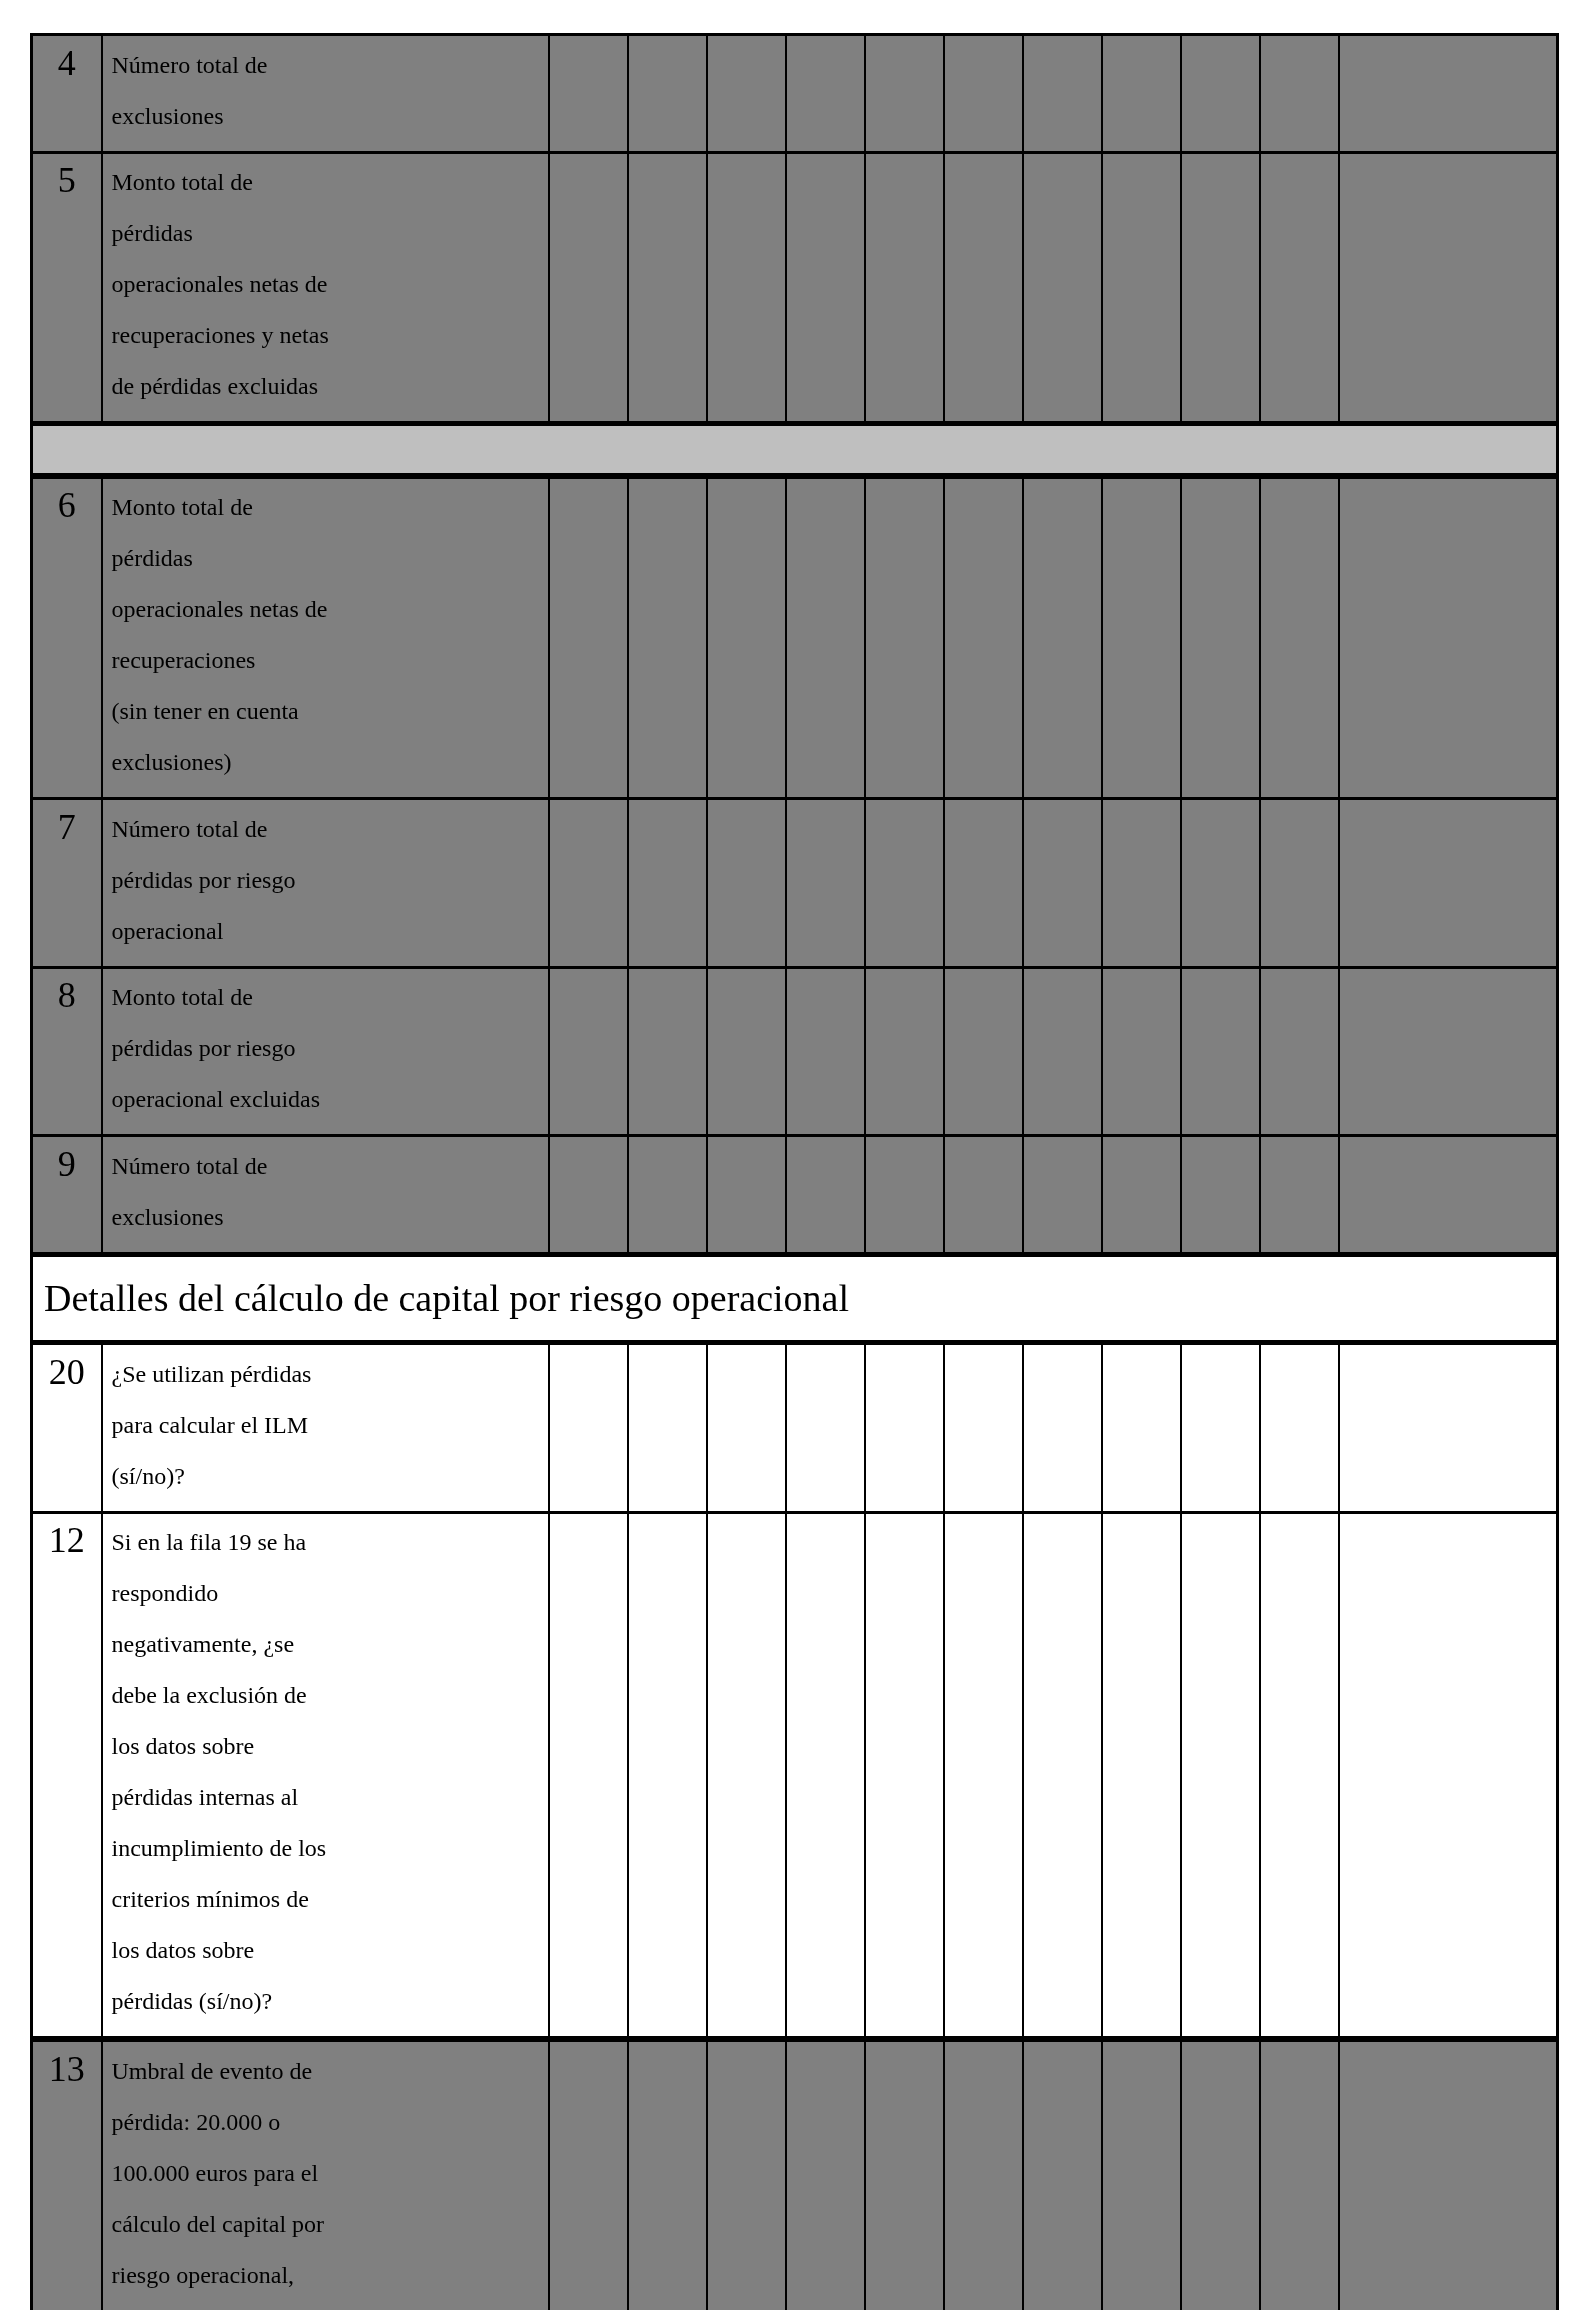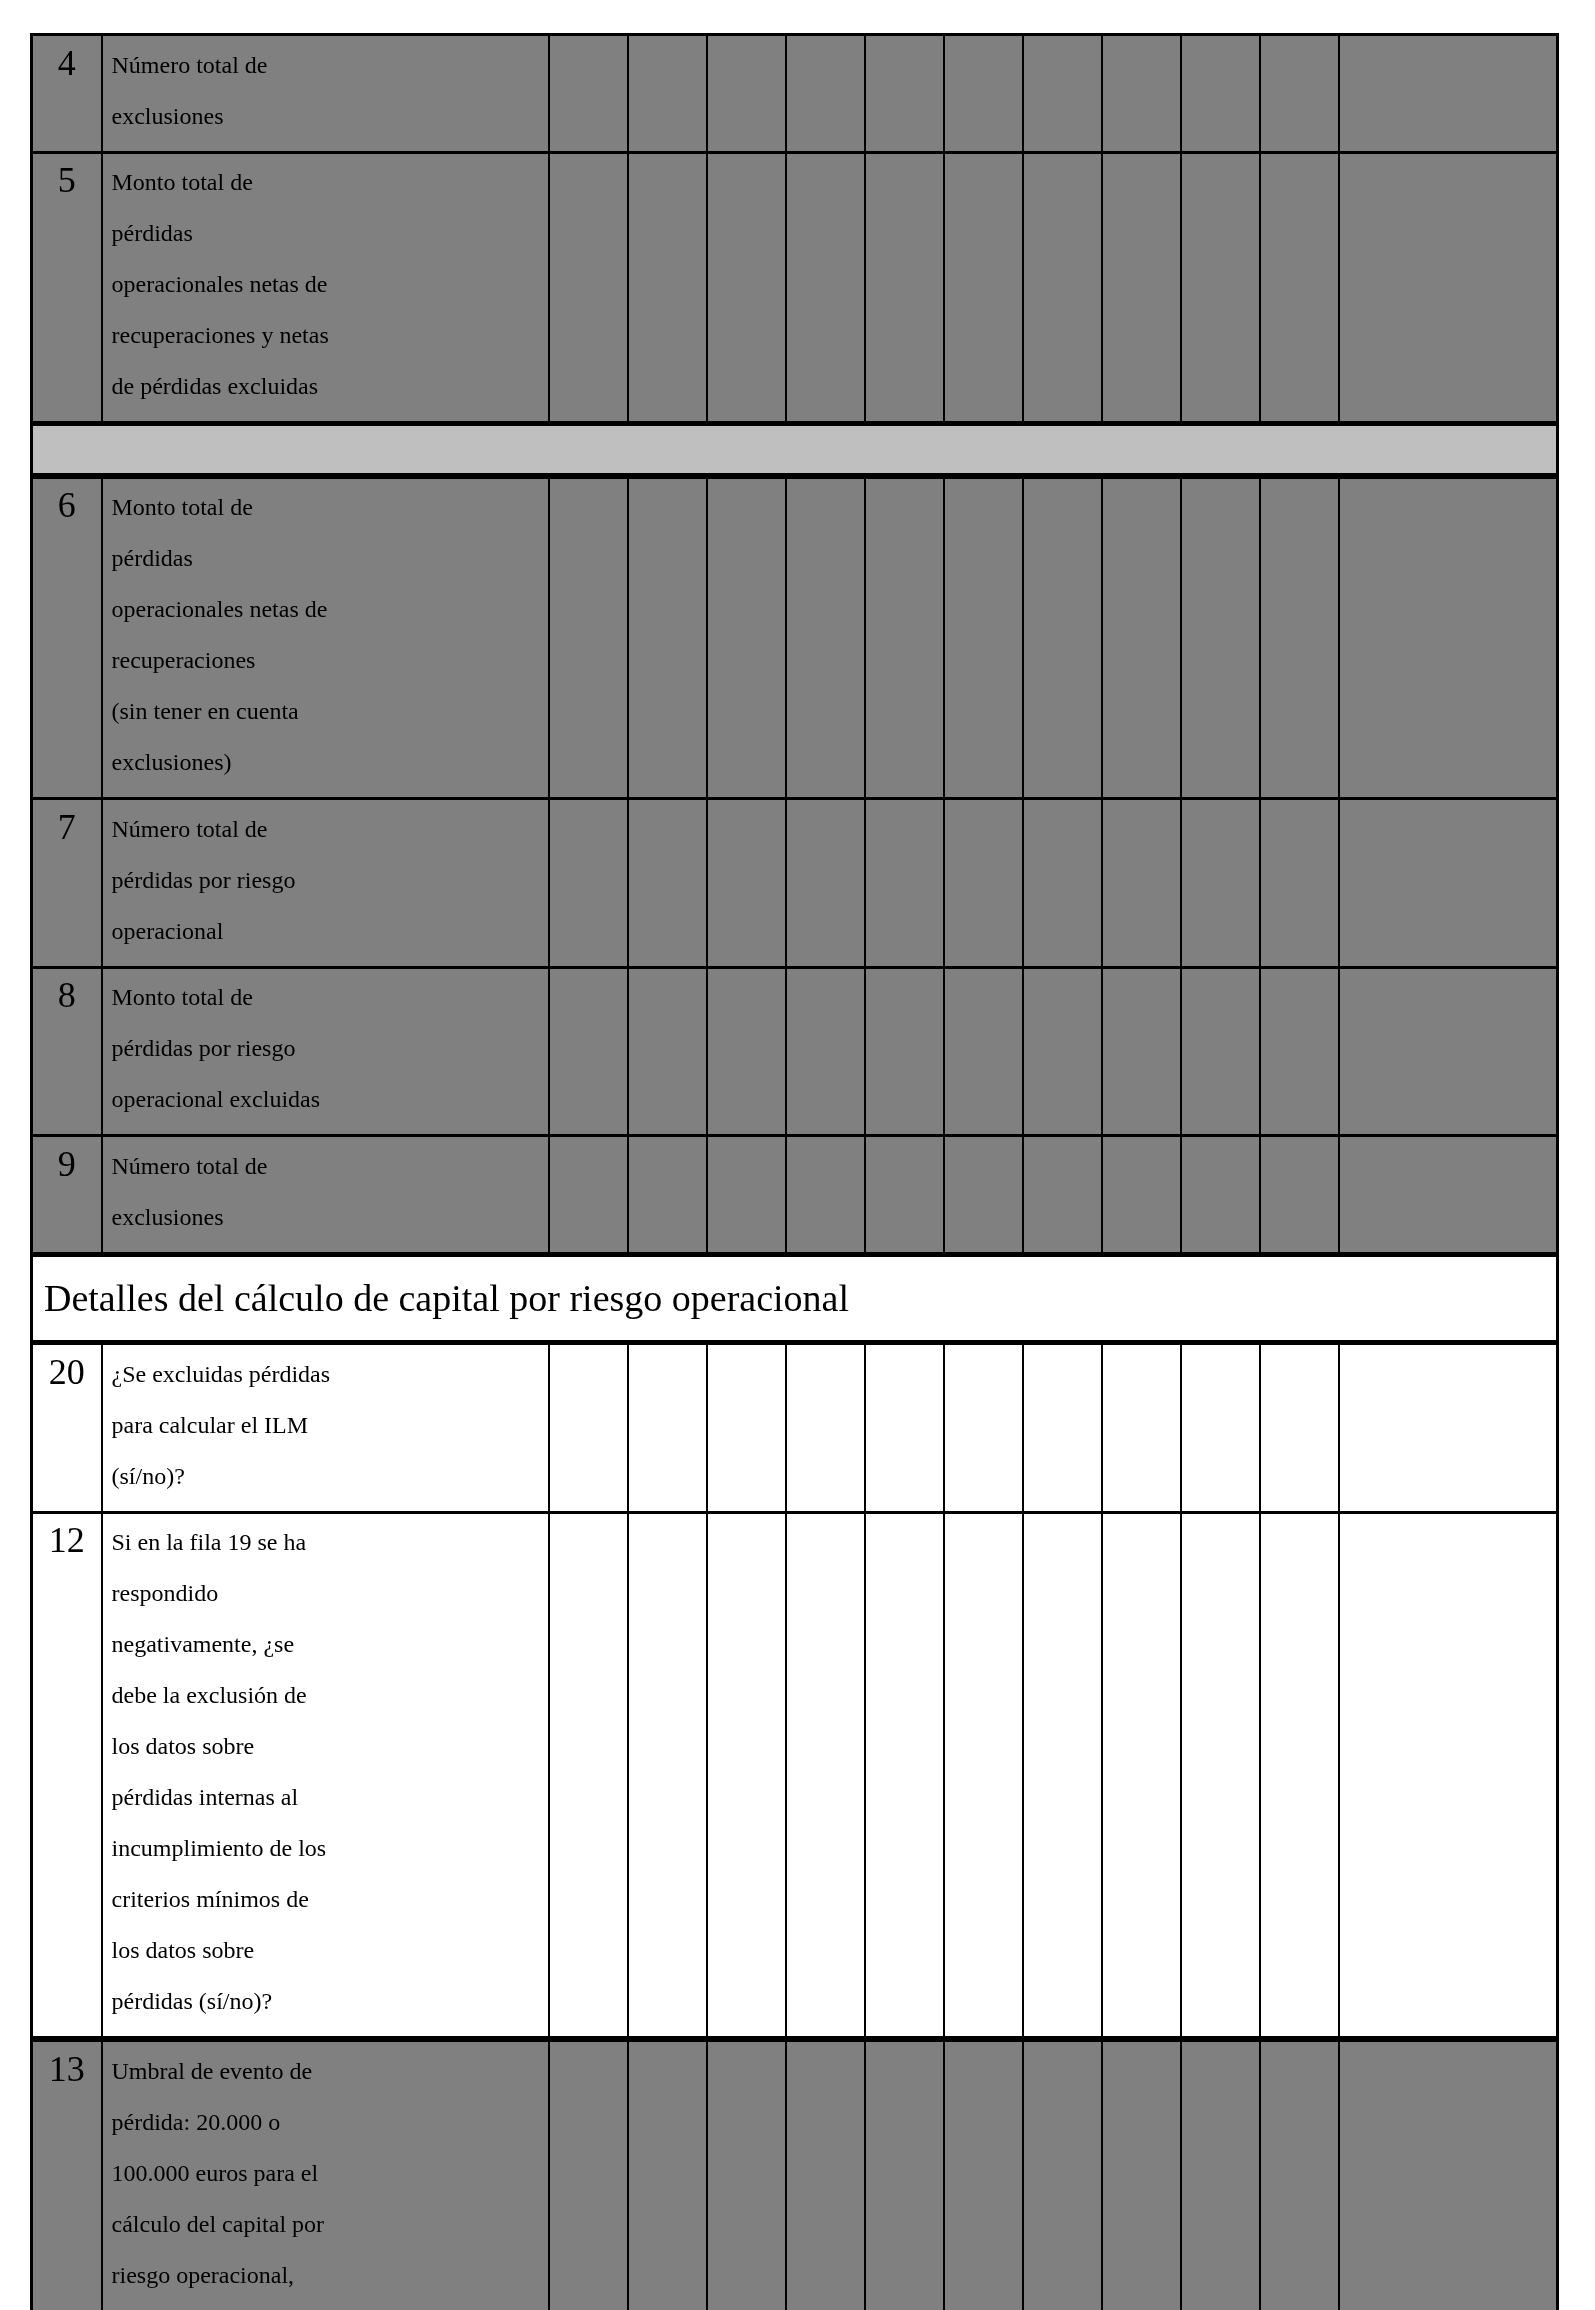--- a/index.html
+++ b/index.html
@@ -185,21 +185,21 @@
         <td class="cell-wide"></td>
       </tr>
 
 
   <tr class="section">
     <td colspan="13">Detalles del cálculo de capital por riesgo operacional</td>
   </tr>
 
   <tr>
     <td class="cell-num">20</td>
-    <td class="cell-label">¿Se excluidas pérdidas
+    <td class="cell-label">¿Se utilizan pérdidas
 para calcular el ILM
 (sí/no)?</td>
   <td class="cell-narrow"></td>
         <td class="cell-narrow"></td>
         <td class="cell-narrow"></td>
         <td class="cell-narrow"></td>
         <td class="cell-narrow"></td>
         <td class="cell-narrow"></td>
         <td class="cell-narrow"></td>
         <td class="cell-narrow"></td>

